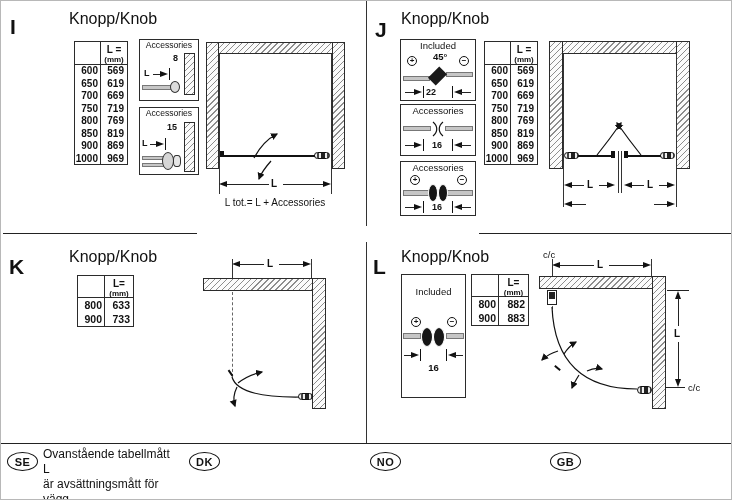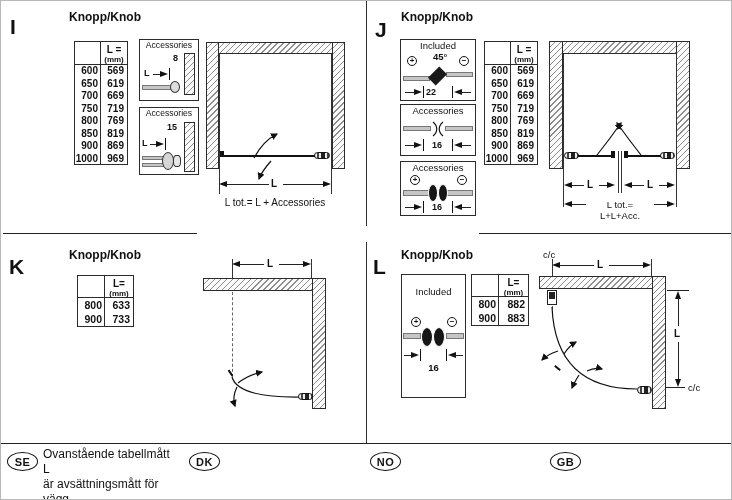--- a/index.html
+++ b/index.html
@@ -13,21 +13,21 @@
 .tl,.tr{position:absolute;width:0;height:0;border-top:3px solid transparent;border-bottom:3px solid transparent}
 .tl{border-right:8px solid #111}
 .tr{border-left:8px solid #111}
 .tu,.td{position:absolute;width:0;height:0;border-left:3px solid transparent;border-right:3px solid transparent}
 .tu{border-bottom:8px solid #111}
 .td{border-top:8px solid #111}
 .dlab{position:absolute;font-size:10px;font-weight:bold;background:#fff;padding:0 2px;line-height:1}
 .knob{position:absolute;border:1px solid #111;border-radius:4px;background:linear-gradient(90deg,#eee 0 2px,#444 2px 4px,#eee 4px 6px,#222 6px 10px,#eee 10px 12px,#444 12px 14px,#eee 14px)}
 .screw{position:absolute;width:10px;height:10px;border:1px solid #111;border-radius:50%;display:flex;align-items:center;justify-content:center;font-size:8px;font-weight:bold;background:#fff;line-height:1}
 .letter{position:absolute;font-size:21px;font-weight:bold}
-.qtitle{position:absolute;font-size:12px;font-weight:bold}
+.qtitle{position:absolute;font-size:16px;font-weight:normal}
 .dtable{position:absolute;border:1.2px solid #2b2b2b;background:#fff;font-weight:bold;display:flex;flex-direction:column}
 .dt-head{display:flex;border-bottom:1px solid #2b2b2b;align-items:stretch}
 .dt-c1{width:26px;border-right:1px solid #2b2b2b;text-align:right;padding-right:2px}
 .dt-c2{flex:1;text-align:right;padding-right:3px}
 .hdr2{flex:1;text-align:center;padding-top:2px;font-size:10px}
 .hdr2 .u{display:block;font-size:8px}
 .dt-row{display:flex}
 .t-ij{font-size:10px;width:54px}
 .t-ij .dt-head{height:24px}
 .t-ij .dt-row{height:12.5px;line-height:12.5px}
@@ -277,21 +277,20 @@
 <div class="dlab" style="left:584px;top:179px">L</div>
 <div class="hl" style="left:598px;top:184px;width:10px"></div>
 <div class="tr" style="left:606px;top:181px"></div>
 <div class="tl" style="left:623px;top:181px"></div>
 <div class="hl" style="left:631px;top:184px;width:12px"></div>
 <div class="dlab" style="left:644px;top:179px">L</div>
 <div class="hl" style="left:658px;top:184px;width:10px"></div>
 <div class="tr" style="left:666px;top:181px"></div>
 <div class="tl" style="left:563px;top:200px"></div>
 <div class="hl" style="left:571px;top:203px;width:14px"></div>
-<div class="total" style="left:585px;top:198px;width:68px;font-size:9.5px">L tot.= L+L+Acc.</div>
 <div class="hl" style="left:653px;top:203px;width:14px"></div>
 <div class="tr" style="left:666px;top:200px"></div>
 
 
 <div class="letter" style="left:8px;top:254px">K</div>
 <div class="qtitle" style="left:68px;top:247px">Knopp/Knob</div>
 
 <div class="dtable t-kl" style="left:76px;top:274px;width:57px;height:52px">
   <div class="dt-head">
         <div class="dt-c1" style="width:27px"></div>

